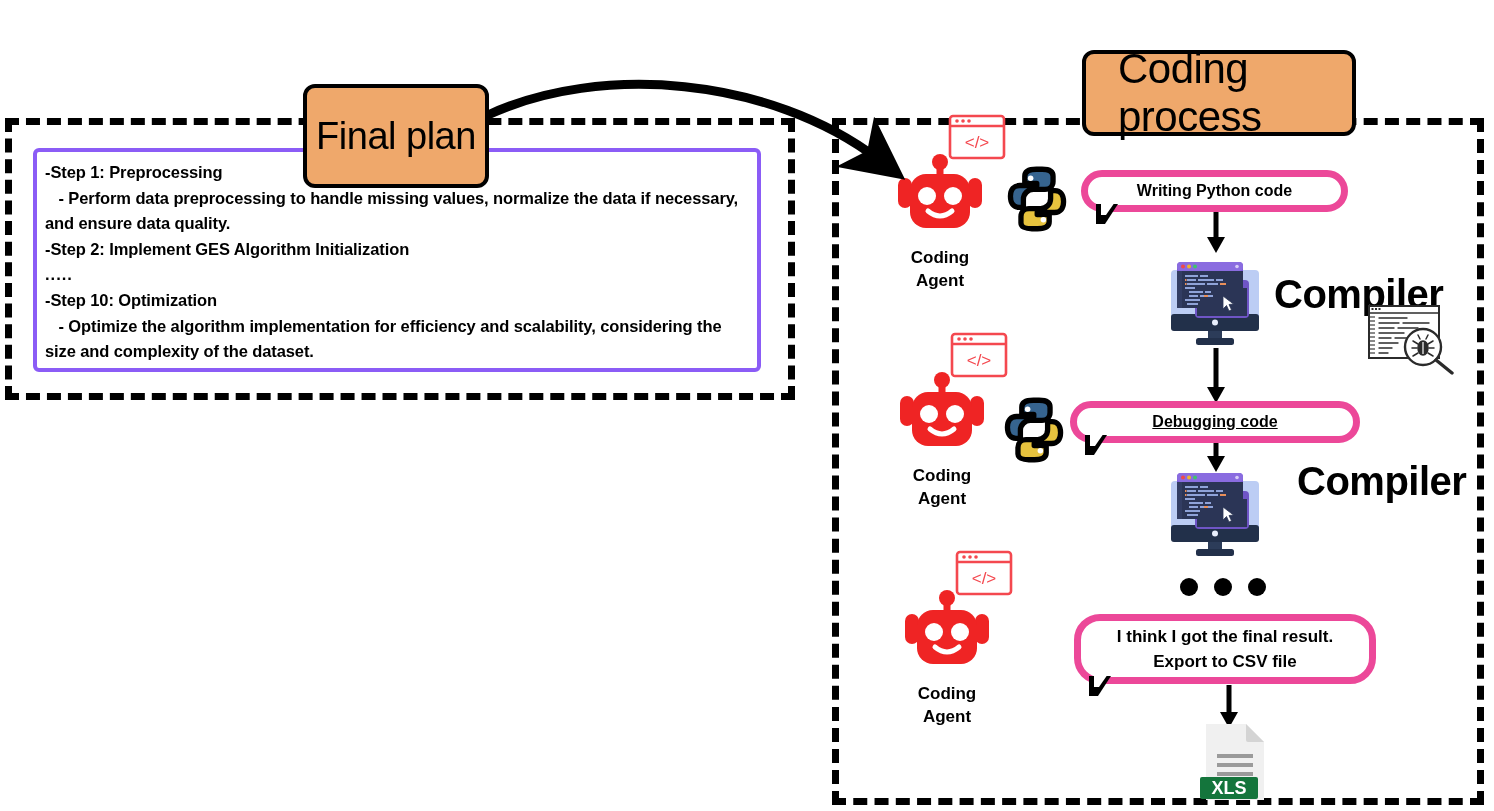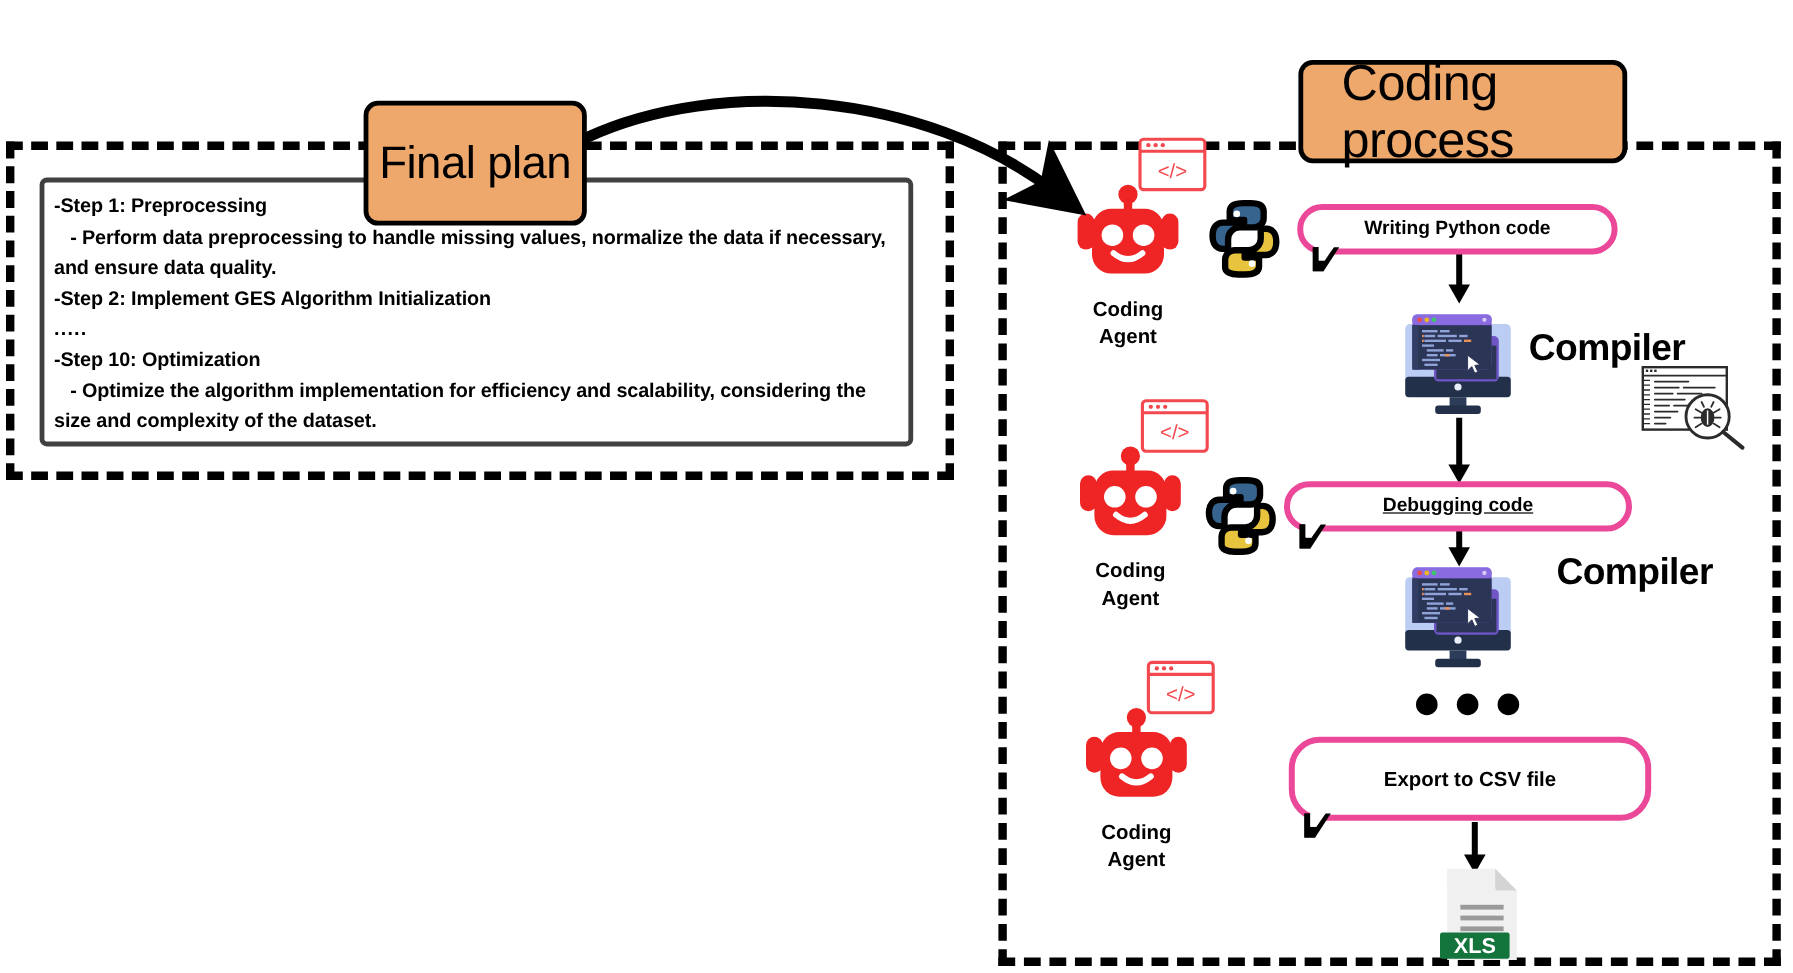--- a/index.html
+++ b/index.html
@@ -32,21 +32,21 @@
     letter-spacing: -0.5px;
     z-index: 30;
   }
   #final-plan-pill   { left: 303px; top: 60px; width: 186px; height: 104px; font-size: 38px; margin-top: 24px; }
   #coding-proc-pill  { left: 1082px; top: 50px; width: 274px; height: 86px; font-size: 42px; padding-left: 32px; }
 
   
   #plan-box {
     position: absolute;
     left: 33px; top: 148px; width: 728px; height: 224px;
-    border: 4px solid #404040; border-radius: 6px;
+    border: 4px solid #8b5cf6; border-radius: 6px;
     background: #fff;
     padding: 8px 8px 8px 8px;
     z-index: 20;
   }
   #plan-box .line {
     font-size: 16.5px;
     font-weight: bold;
     color: #000;
     line-height: 25.6px;
     white-space: pre-wrap;
@@ -72,21 +72,21 @@
   .code-badge { position: absolute; right: -6px; top: -38px; }
 
   
   .py-logo { position: absolute; width: 68px; height: 68px; z-index: 23; }
   #py-1 { left: 1003px; top: 165px; }
   #py-2 { left: 1000px; top: 396px; }
 
   
   .bubble {
     position: absolute;
-    border: 5px solid #ec4899;
+    border: 7px solid #ec4899;
     border-radius: 26px;
     background: #fff;
     display: flex; flex-direction: column;
     align-items: center; justify-content: center;
     font-weight: bold; color: #000;
     z-index: 24;
   }
   .bubble .tail {
     position: absolute; left: 8px; bottom: -19px;
     width: 0; height: 0;
@@ -105,21 +105,21 @@
   #bubble-1 { left: 1081px; top: 170px; width: 267px; height: 42px; font-size: 16px; }
   #bubble-2 { left: 1070px; top: 401px; width: 290px; height: 42px; font-size: 16px; text-decoration: underline; }
   #bubble-3 { left: 1074px; top: 614px; width: 302px; height: 70px; font-size: 17px; line-height: 25px; }
 
   
   .monitor { position: absolute; width: 104px; height: 98px; z-index: 21; }
   #monitor-1 { left: 1163px; top: 252px; }
   #monitor-2 { left: 1163px; top: 463px; }
 
   .compiler-label {
-    position: absolute; font-size: 31px; font-weight: bold; color: #000;
+    position: absolute; font-size: 40px; font-weight: bold; color: #000;
     letter-spacing: -0.5px; z-index: 21;
   }
   #compiler-label-1 { left: 1274px; top: 272px; }
   #compiler-label-2 { left: 1297px; top: 459px; }
 
   
   #debug-icon { position: absolute; left: 1366px; top: 303px; width: 92px; height: 72px; z-index: 21; }
 
   
   .varrow { position: absolute; z-index: 19; }
@@ -267,20 +267,21 @@
     <span>Writing Python code</span>
     <span class="tail"></span>
   </div>
 
   <div class="bubble" id="bubble-2">
     <span>Debugging code</span>
     <span class="tail"></span>
   </div>
 
   <div class="bubble" id="bubble-3">
+    <span>I think I got the final result.</span>
     <span>Export to CSV file</span>
     <span class="tail"></span>
   </div>
 
   <svg class="varrow" id="arr-1" width="22" height="48" viewBox="0 0 22 48">
     <line x1="11" y1="0" x2="11" y2="33" stroke="#000" stroke-width="5"></line>
     <path d="M2 31 L20 31 L11 47 Z" fill="#000"></path>
   </svg>
   <svg class="varrow" id="arr-2" width="22" height="56" viewBox="0 0 22 56">
     <line x1="11" y1="0" x2="11" y2="41" stroke="#000" stroke-width="5"></line>

